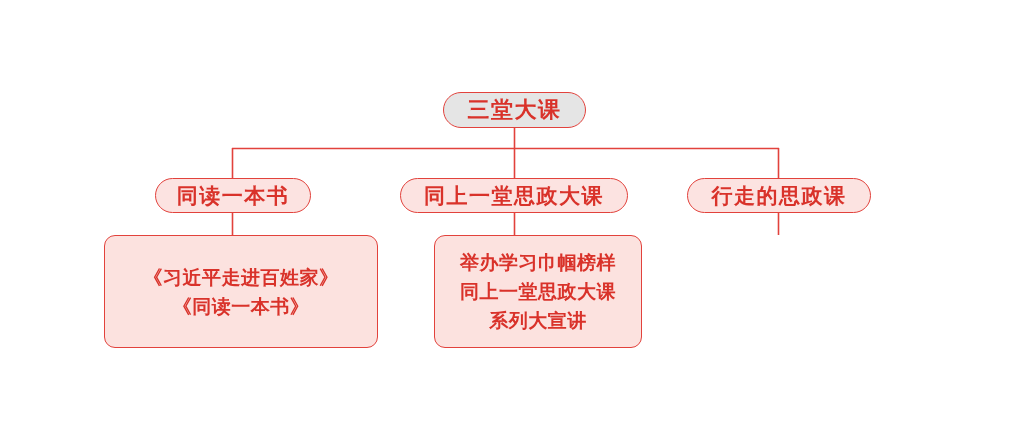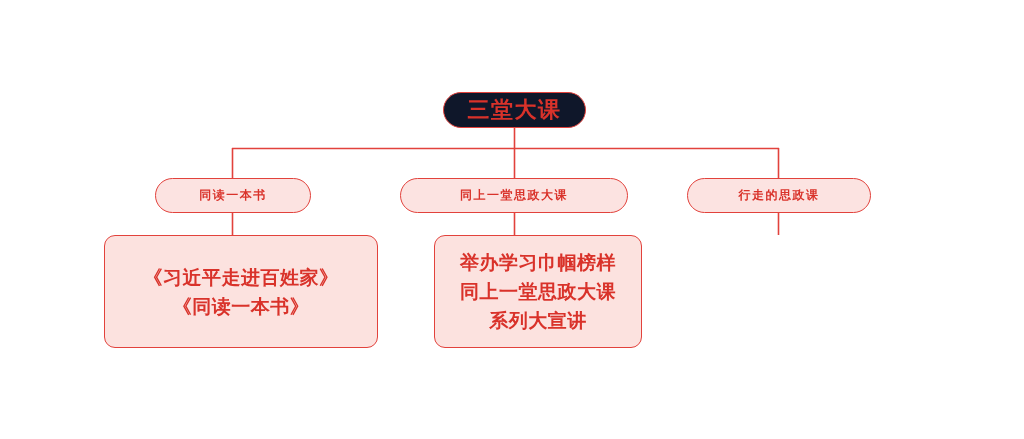--- a/index.html
+++ b/index.html
@@ -47,29 +47,29 @@
     color: #D9322A;
     font-weight: bold;
     white-space: nowrap;
   }
 
   .pill-root {
     left: 443px;
     top: 92px;
     width: 143px;
     height: 36px;
-    background: #0f172a;
+    background: #e5e5e5;
     font-size: 22px;
   }
 
   .pill-child {
     top: 178px;
     height: 35px;
     background: #FCE3E1;
-    font-size: 12px;
+    font-size: 21px;
   }
 
   .pill-child-1 { left: 155px;  width: 156px; }
   .pill-child-2 { left: 400px;  width: 228px; }
   .pill-child-3 { left: 687px;  width: 184px; }
 
   
   .content-box {
     position: absolute;
     z-index: 2;

